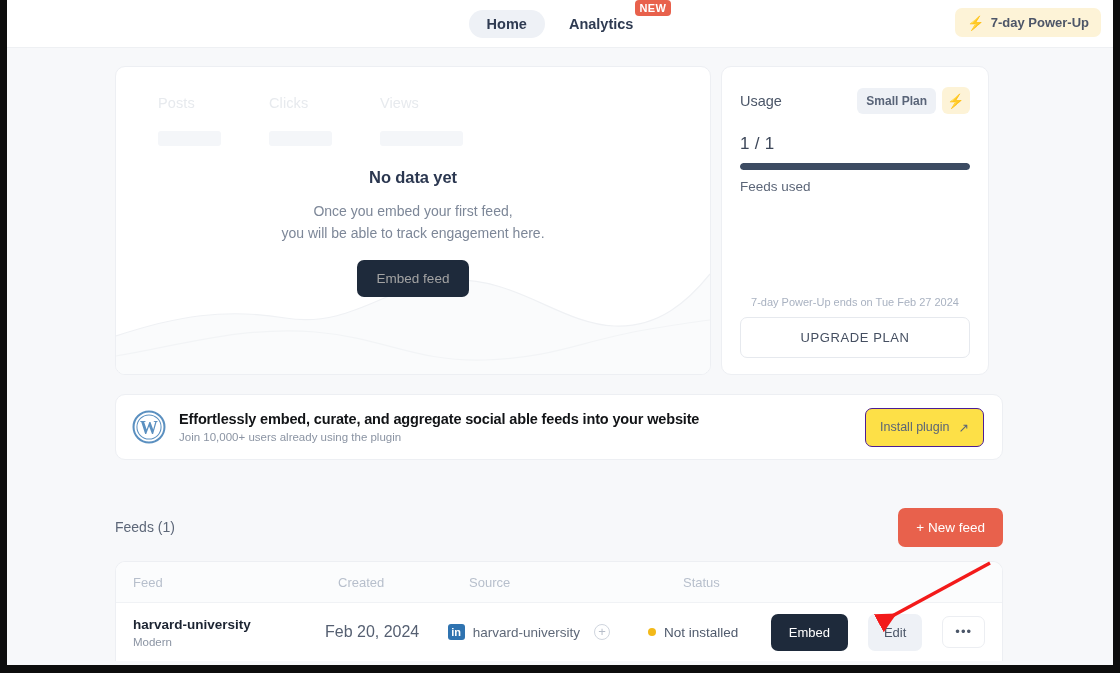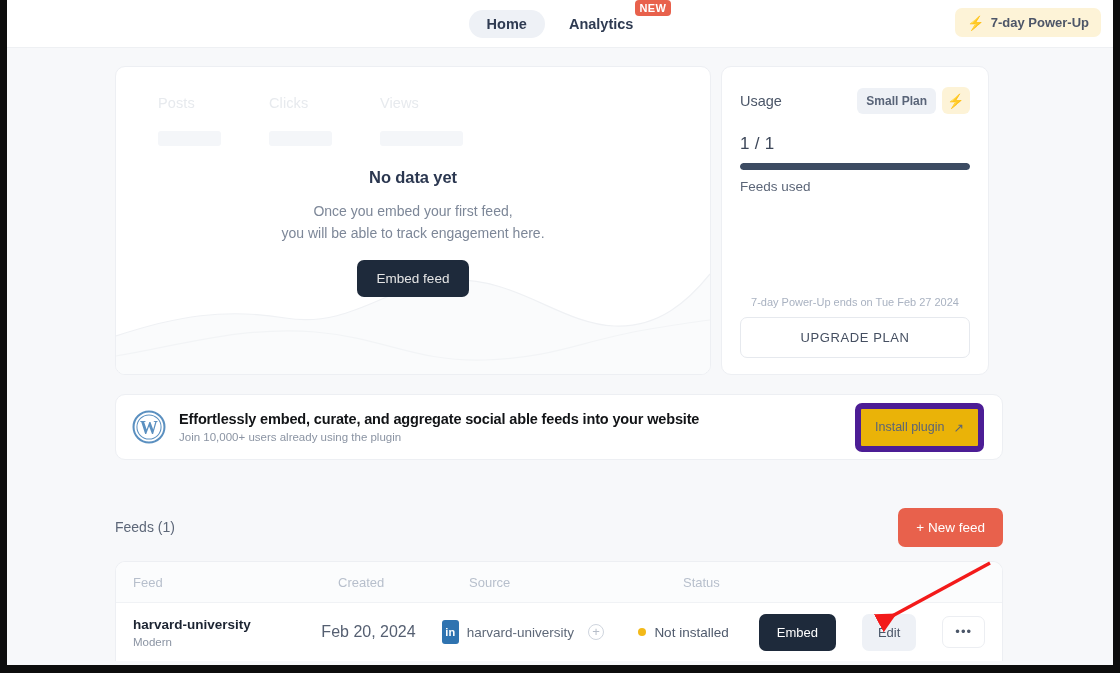--- a/index.html
+++ b/index.html
@@ -122,21 +122,21 @@
     font-size: 16.5px; font-weight: 700; color: #2b3750; letter-spacing: -.1px;
   }
   .empty-sub {
     margin-top: 14px;
     font-size: 14px; color: #7d8798; line-height: 1.55;
   }
   .btn-dark {
     display: inline-block;
     margin-top: 16px;
     background: #1e2a3b;
-    color: #e5e5e5;
+    color: #a3a3a3;
     font-size: 13.5px;
     font-weight: 500;
     padding: 11px 20px;
     border-radius: 7px;
     border: none;
     cursor: pointer;
     font-family: "Liberation Sans", sans-serif;
   }
 
   
@@ -202,22 +202,22 @@
     display: flex; align-items: center;
     padding: 0 18px 0 16px;
   }
   .wp-icon { width: 34px; height: 34px; flex: none; margin-right: 13px; }
   .banner-txt { flex: 1; }
   .banner-title {
     font-size: 14.5px; font-weight: 700; color: #121417; letter-spacing: -.15px;
   }
   .banner-sub { margin-top: 4px; font-size: 11.5px; color: #8b94a3; }
   .btn-ghost {
-    background: #eab308;
-    border: 6px solid #4c1d95;
+    background: #fde047;
+    border: 1px solid #4c1d95;
     border-radius: 7px;
     padding: 11px 14px;
     font-size: 12.5px;
     color: #5a6477;
     display: flex; align-items: center; gap: 9px;
     cursor: pointer;
     font-family: "Liberation Sans", sans-serif;
     white-space: nowrap;
   }
 
@@ -259,28 +259,28 @@
   .tbody-row {
     display: flex;
     align-items: center;
     height: 58px;
     background: #fff;
   }
   .c-feed   { width: 222px; padding-left: 17px; }
   .c-created{ width: 131px; }
   .c-source { width: 214px; }
   .c-status { width: 131px; }
-  .c-actions{ flex: 1; display: flex; align-items: center; justify-content: flex-end; gap: 26px; padding-right: 17px; }
+  .c-actions{ flex: 1; display: flex; align-items: center; justify-content: flex-end; gap: 20px; padding-right: 17px; }
 
   .feed-name { font-size: 13.5px; font-weight: 700; color: #1c2432; }
   .feed-sub { margin-top: 4px; font-size: 11.5px; color: #8b94a3; }
   .created-val { font-size: 16px; color: #555f71; }
   .source-cell { display: flex; align-items: center; gap: 8px; }
   .li-icon {
-    width: 17px; height: 24px; border-radius: 3px;
+    width: 17px; height: 16px; border-radius: 3px;
     background: #2f73b0;
     color: #fff;
     font-size: 11px; font-weight: 700;
     display: flex; align-items: center; justify-content: center;
     line-height: 1; flex: none;
   }
   .source-name { font-size: 13.5px; color: #5e6878; }
   .plus-circle {
     width: 16px; height: 16px; border-radius: 50%;
     border: 1px solid #cfd5de;

